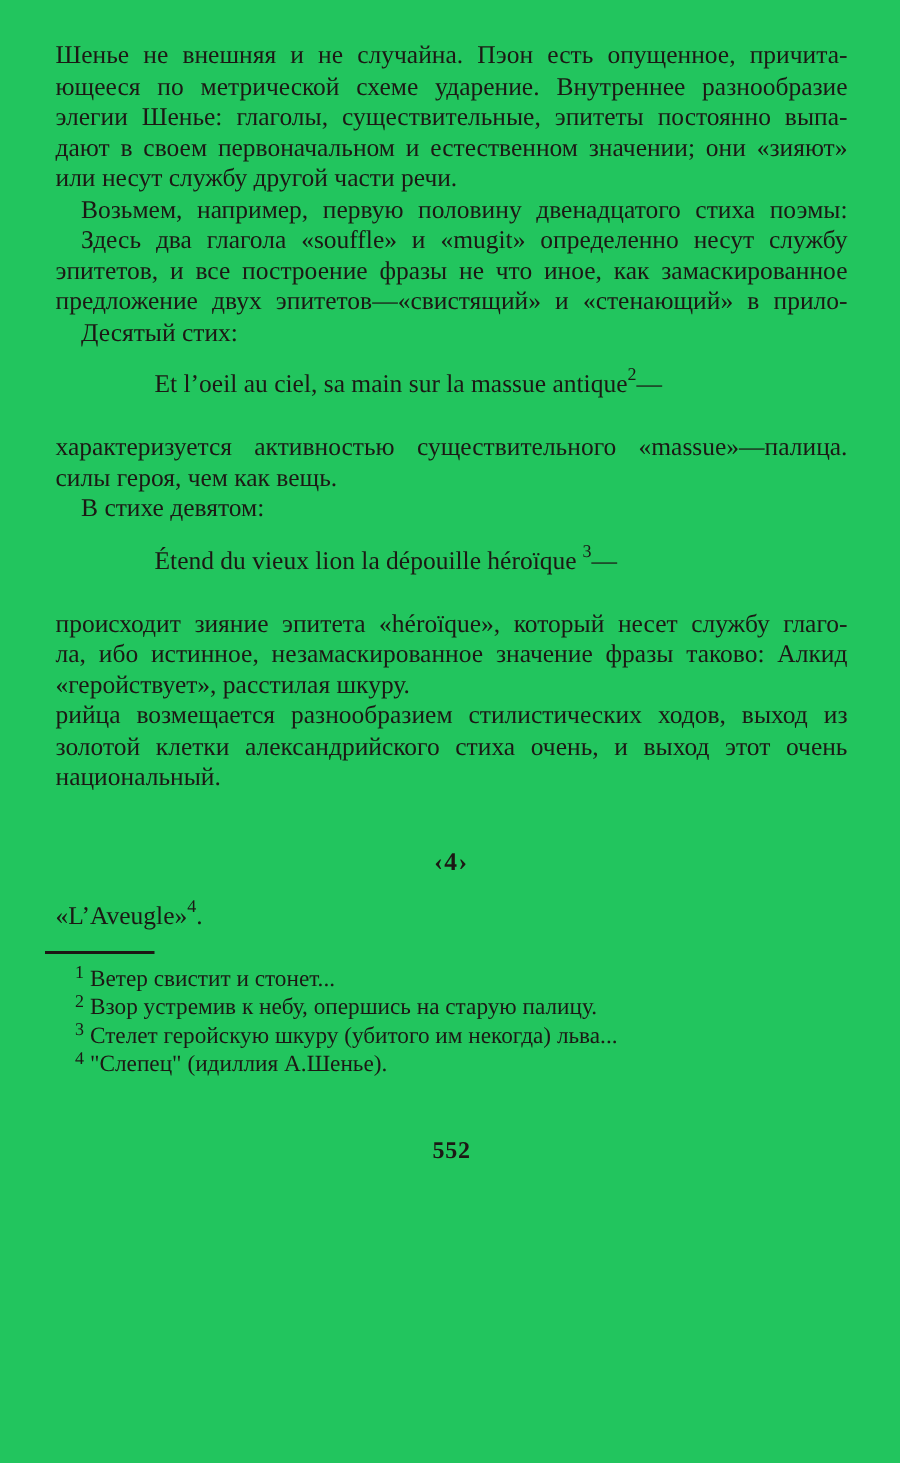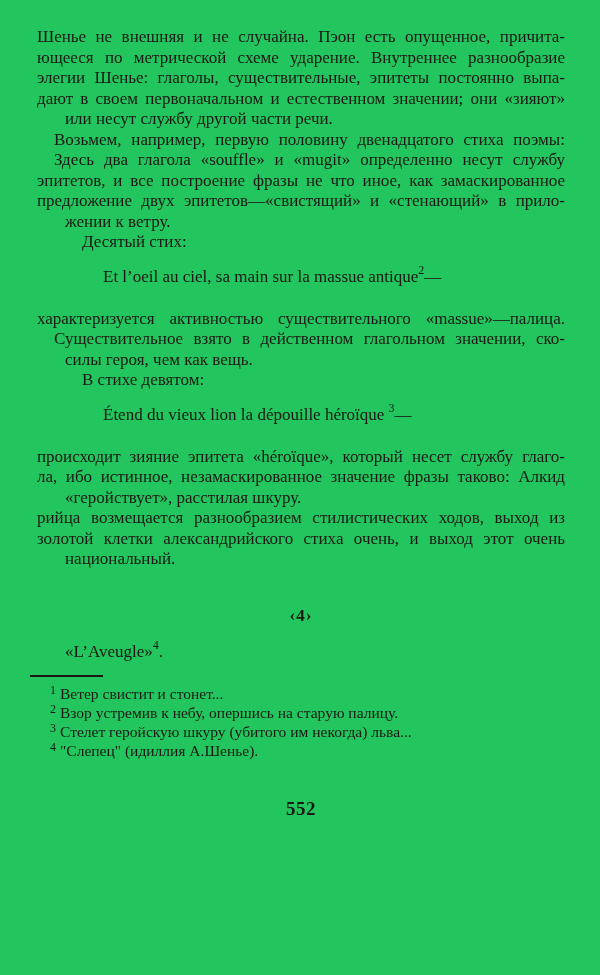--- a/index.html
+++ b/index.html
@@ -17,21 +17,21 @@
     margin-left: 37px;
     width: 528px;
     font-size: 17px;
     line-height: 20.5px;
   }
   .line {
     white-space: nowrap;
     text-align: justify;
     text-align-last: justify;
   }
-  .line.l { text-align-last: left; margin-left: 28px; }
+  .line.l { text-align-last: left; }
   .ind { text-indent: 17px; }
   .quote {
     padding-left: 66px;
     margin: 13px 0 22px 0;
     line-height: 21px;
     text-align: left;
     text-align-last: left;
     white-space: nowrap;
   }
   sup.q {
@@ -68,21 +68,21 @@
     font-size: 12px;
     position: relative;
     top: -5px;
     margin-right: 4px;
     line-height: 0;
   }
   .page-number {
     margin-top: 39px;
     text-align: center;
     text-align-last: center;
-    font-size: 19px;
+    font-size: 16px;
     font-weight: 600;
     letter-spacing: 0.5px;
   }
 </style>
 </head>
 <body>
 
 <div class="page">
   <div class="text">
 
@@ -96,35 +96,33 @@
 
     <div>
       <div class="line ind">Возьмем, например, первую половину двенадцатого стиха поэмы:</div>
     </div>
 
 
     <div>
       <div class="line ind">Здесь два глагола «souffle» и «mugit» определенно несут службу</div>
       <div class="line">эпитетов, и все построение фразы не что иное, как замаскированное</div>
       <div class="line">предложение двух эпитетов—«свистящий» и «стенающий» в прило-</div>
-      <div class="line l">жении к ветру.</div>
     </div>
 
     <div class="line l ind verse-heading">Десятый стих:</div>
 
     <div class="quote">
       <span>Et l’oeil au ciel, sa main sur la massue antique</span><sup class="q">2</sup><span>—</span>
     </div>
 
     <div>
       <div class="line">характеризуется активностью существительного «massue»—палица.</div>
     </div>
 
     <div>
-      <div class="line ind">Существительное взято в действенном глагольном значении, ско-</div>
       <div class="line l">силы героя, чем как вещь.</div>
     </div>
 
     <div>
       <div class="line l ind">В стихе девятом:</div>
     </div>
 
     <div class="quote">
       <span>Étend du vieux lion la dépouille héroïque</span><sup class="q sp">3</sup><span>—</span>
     </div>

